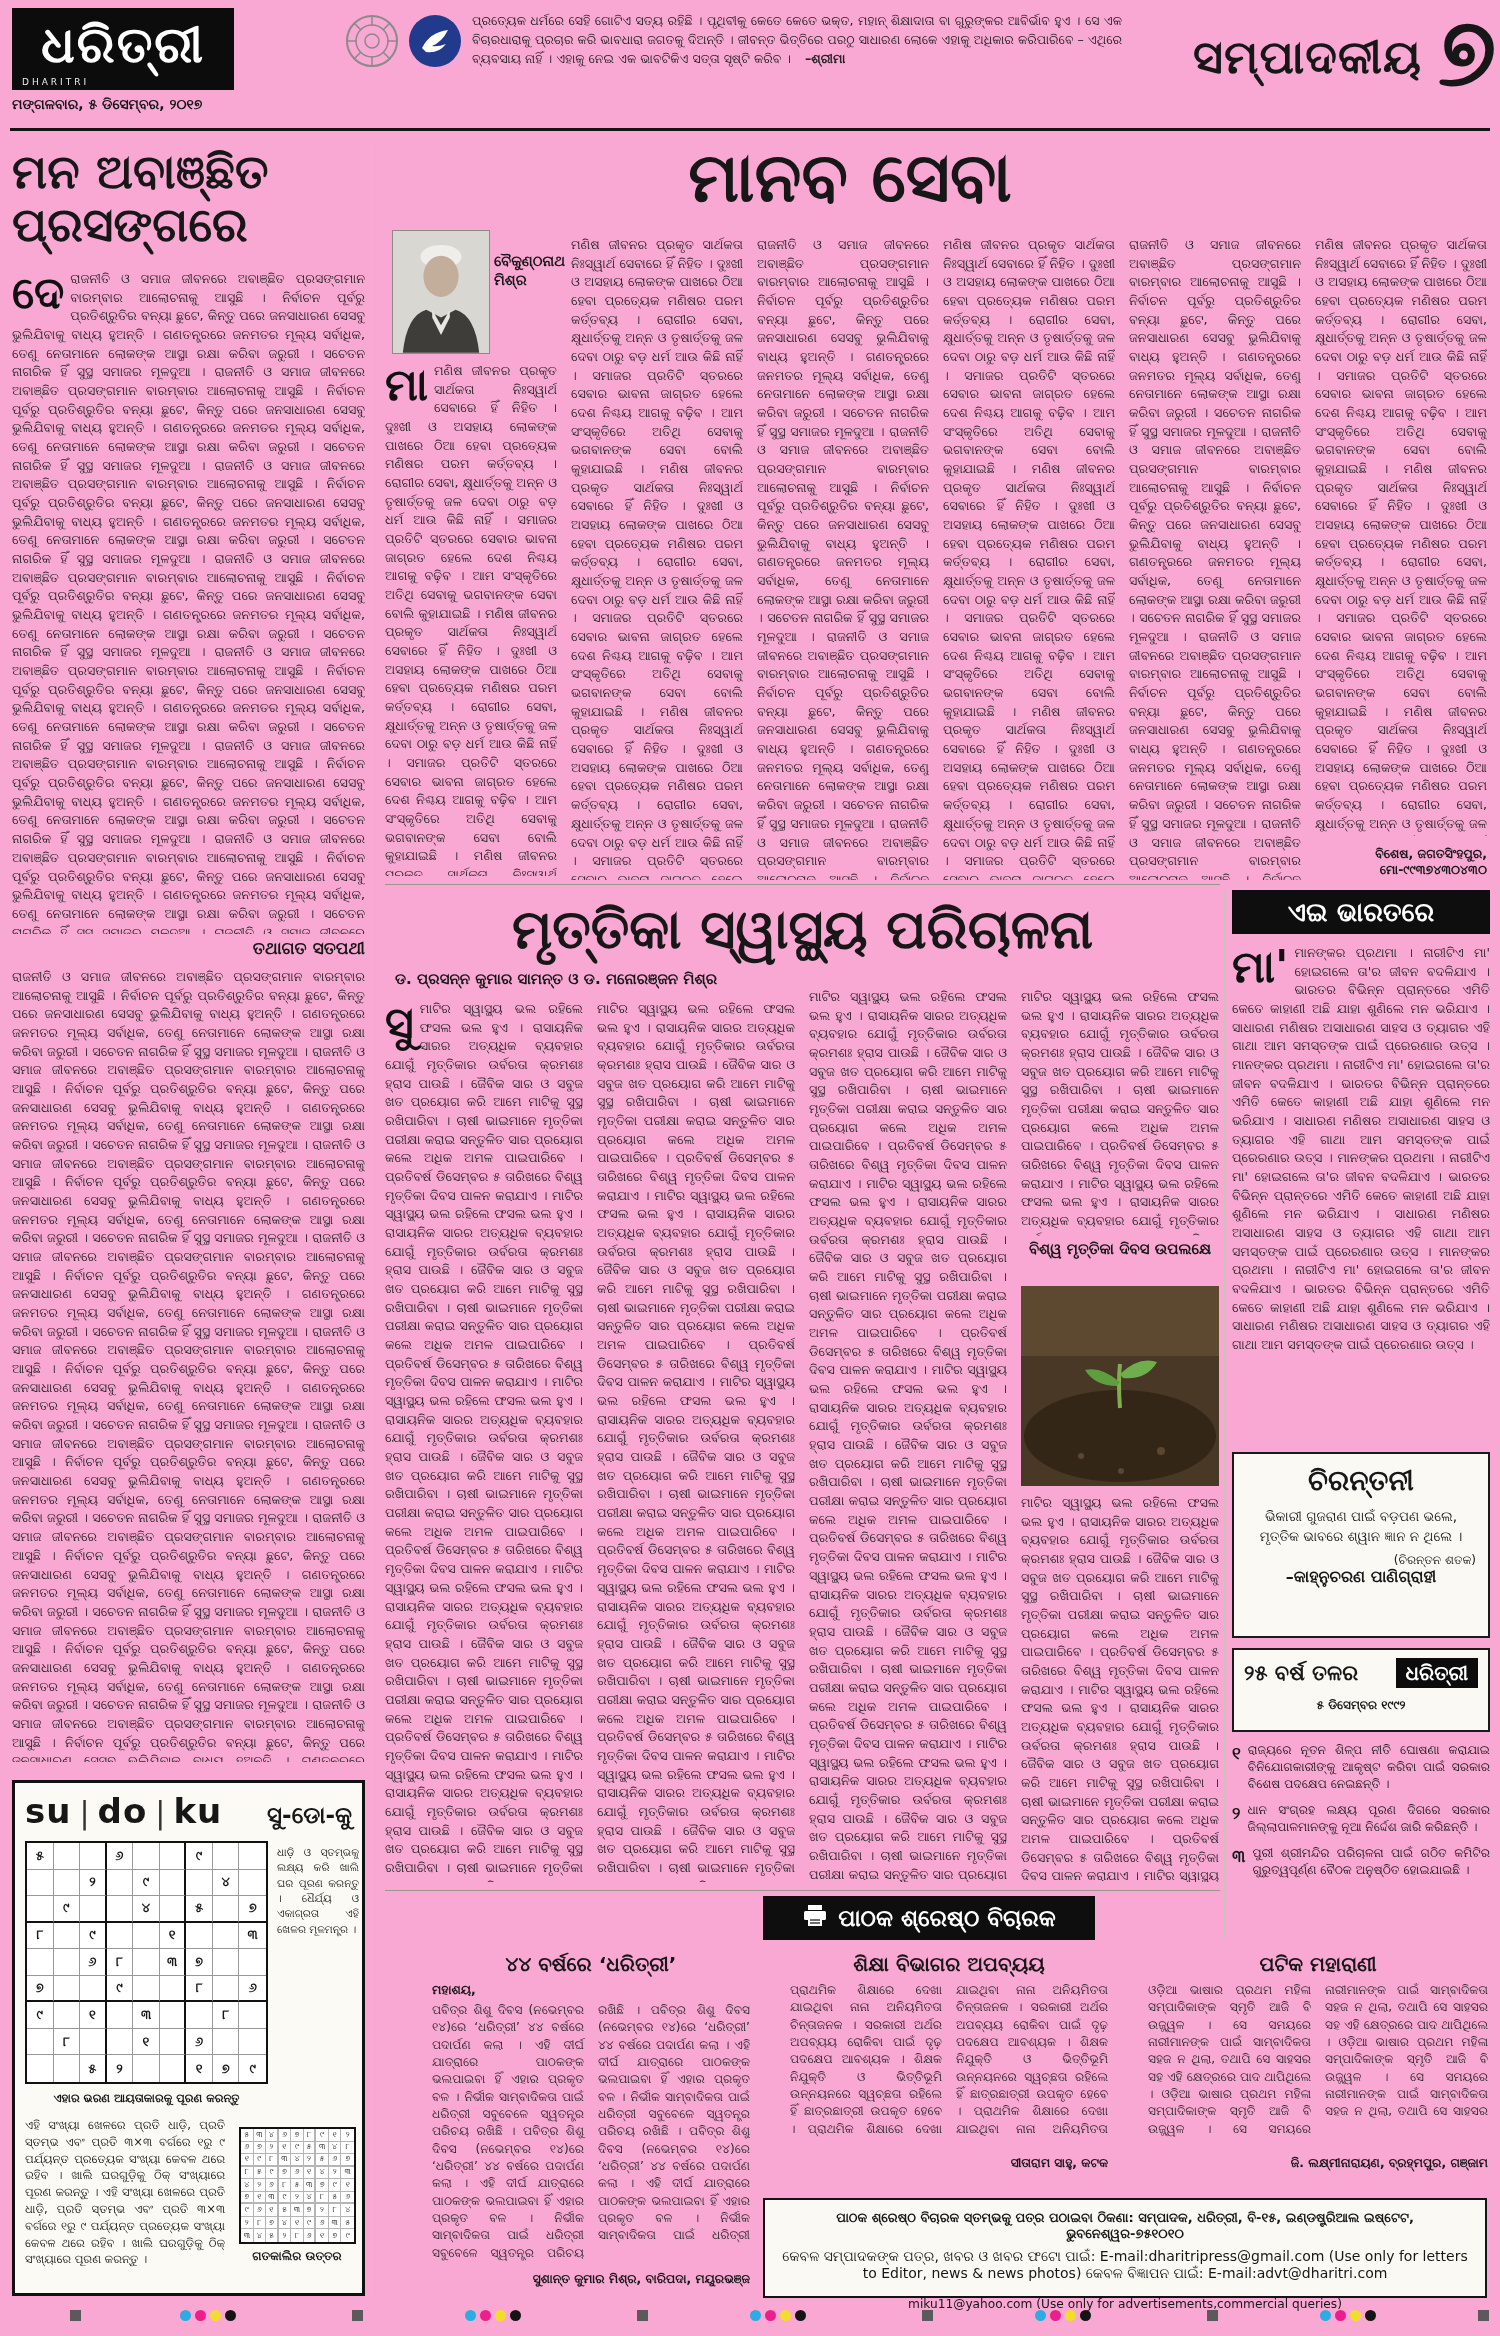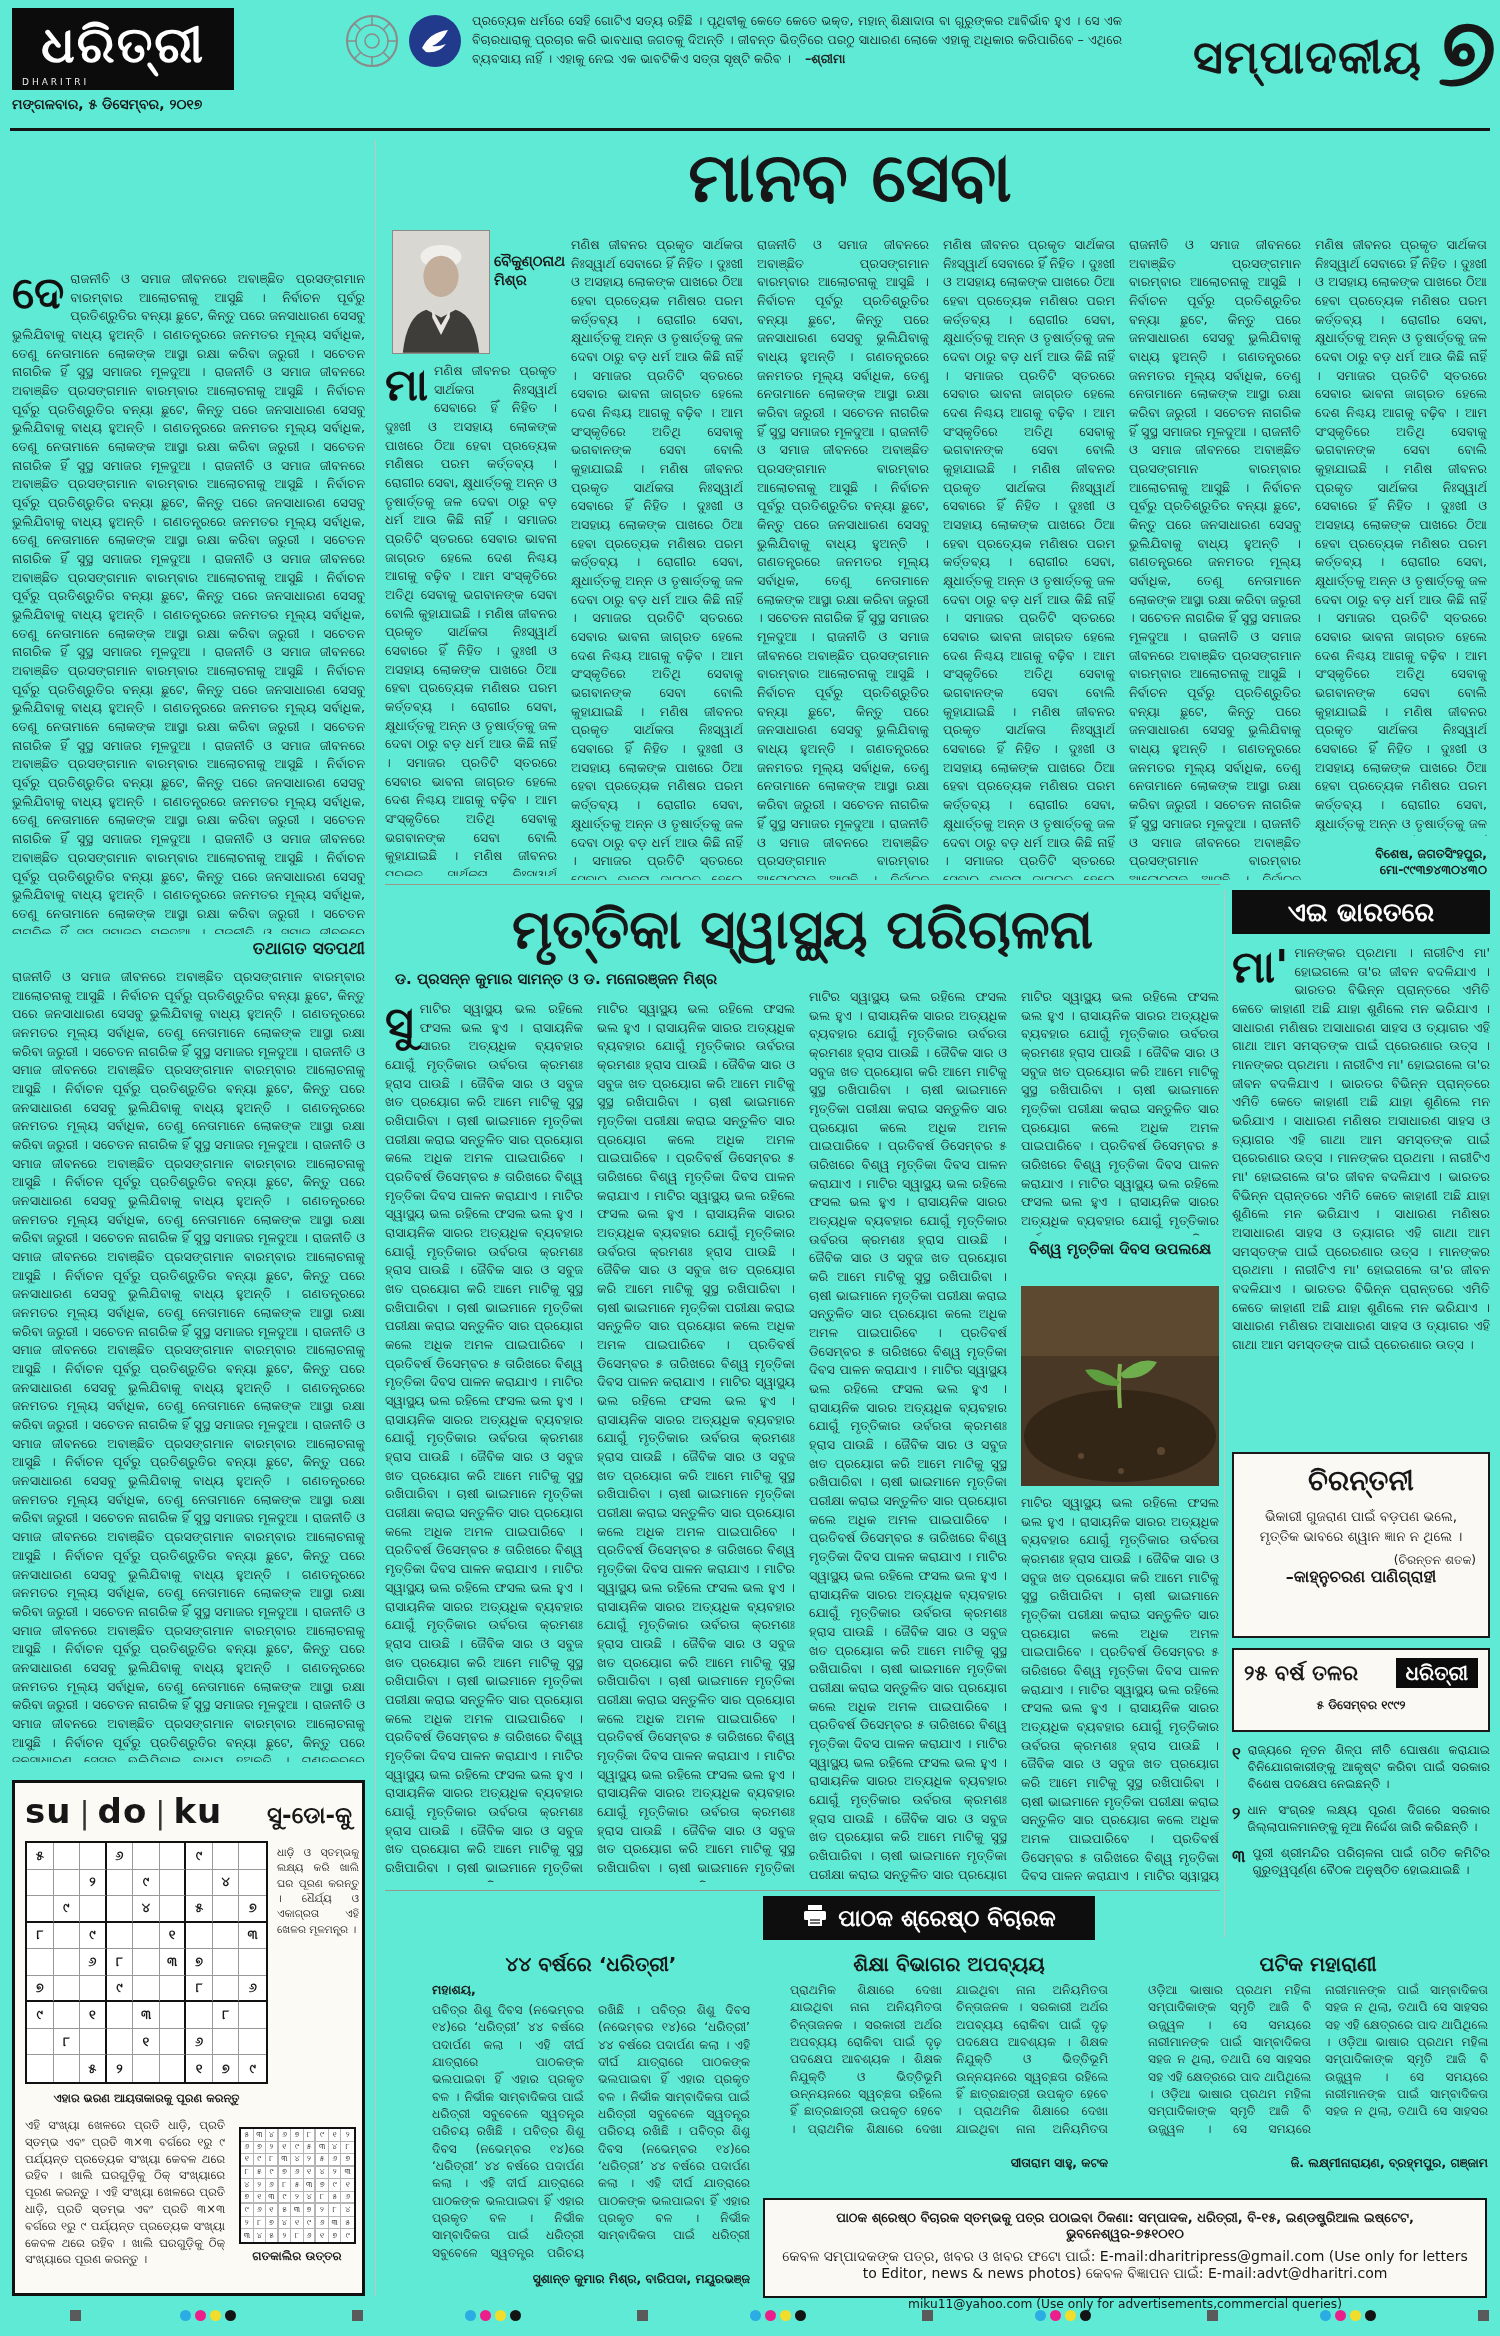--- a/index.html
+++ b/index.html
@@ -1,18 +1,18 @@
 <!DOCTYPE html>
 <html><head>
 <meta charset="utf-8">
 <title>Dharitri Editorial Page</title>
 <style>
 *{margin:0;padding:0;box-sizing:border-box}
 body{background:#9b9b9b;font-family:"DejaVu Sans","Liberation Sans",sans-serif}
-#page{position:relative;width:1500px;height:2336px;margin:0 auto;background:#5eead4;color:#171717;overflow:hidden}
+#page{position:relative;width:1500px;height:2336px;margin:0 auto;background:#f9a8d4;color:#171717;overflow:hidden}
 .abs{position:absolute}
 .bt{font-size:12.8px;line-height:1.46;text-align:justify;overflow:hidden;color:#262626}
 .bt2{font-size:12.2px;line-height:1.42;text-align:justify;overflow:hidden;color:#2a2a2a}
 .dc{float:left;font-weight:700;font-size:44px;line-height:.9;padding:3px 6px 0 0;color:#111}
 .rule-h{background:#9b978c;height:1px}
 .rule-v{background:#c6c3b8;width:1px}
 .banner{background:#0e0e0e;color:#fff;display:flex;align-items:center;justify-content:center;font-weight:700}
 #masthead-box{left:12px;top:8px;width:222px;height:82px;background:#0c0c0c;color:#fff;text-align:center}
 #masthead-box .mh{font-size:50px;font-weight:700;line-height:74px;letter-spacing:2px}
 #masthead-box .latin{position:absolute;left:10px;bottom:3px;font-size:9px;letter-spacing:3px;color:#eee}
@@ -103,20 +103,24 @@
 
   <div class="abs" id="quote-block">
     <span>ପ୍ରତ୍ୟେକ ଧର୍ମରେ ସେହି ଗୋଟିଏ ସତ୍ୟ ରହିଛି । ପୃଥିବୀକୁ କେତେ କେତେ ଭକ୍ତ, ମହାନ୍ ଶିକ୍ଷାଦାତା ବା ଗୁରୁଙ୍କର ଆବିର୍ଭାବ ହୁଏ । ସେ ଏକ ବିଚାରଧାରାକୁ ପ୍ରଚାର କରି ଭାବଧାରା ଜଗତକୁ ଦିଅନ୍ତି । ଜୀବନ୍ତ ଭିତ୍ତିରେ ପରଠୁ ସାଧାରଣ ଲୋକେ ଏହାକୁ ଅଧିକାର କରିପାରିବେ – ଏଥିରେ ବ୍ୟବସାୟ ନାହିଁ । ଏହାକୁ ନେଇ ଏକ ଭାବଟିକିଏ ସତ୍ତା ସୃଷ୍ଟି କରିବ ।</span>
     <span class="attrib">–ଶ୍ରୀମା</span>
   </div>
 
   <div class="abs" id="section-title">ସମ୍ପାଦକୀୟ</div>
   <div class="abs" id="page-no">୭</div>
   <div class="abs" style="left:10px;top:128px;width:1480px;height:3px;background:#141414"></div>
 
+  <div class="abs" id="la-headline">
+    <span>ମନ ଅବାଞ୍ଛିତ</span>
+    <span>ପ୍ରସଙ୍ଗରେ</span>
+  </div>
   <div class="abs bt" style="left:12px;top:270px;width:353px;height:664px">
     <span class="dc">ଦେ</span><span>ରାଜନୀତି ଓ ସମାଜ ଜୀବନରେ ଅବାଞ୍ଛିତ ପ୍ରସଙ୍ଗମାନ ବାରମ୍ବାର ଆଲୋଚନାକୁ ଆସୁଛି । ନିର୍ବାଚନ ପୂର୍ବରୁ ପ୍ରତିଶ୍ରୁତିର ବନ୍ୟା ଛୁଟେ, କିନ୍ତୁ ପରେ ଜନସାଧାରଣ ସେସବୁ ଭୁଲିଯିବାକୁ ବାଧ୍ୟ ହୁଅନ୍ତି । ଗଣତନ୍ତ୍ରରେ ଜନମତର ମୂଲ୍ୟ ସର୍ବାଧିକ, ତେଣୁ ନେତାମାନେ ଲୋକଙ୍କ ଆସ୍ଥା ରକ୍ଷା କରିବା ଜରୁରୀ । ସଚେତନ ନାଗରିକ ହିଁ ସୁସ୍ଥ ସମାଜର ମୂଳଦୁଆ । ରାଜନୀତି ଓ ସମାଜ ଜୀବନରେ ଅବାଞ୍ଛିତ ପ୍ରସଙ୍ଗମାନ ବାରମ୍ବାର ଆଲୋଚନାକୁ ଆସୁଛି । ନିର୍ବାଚନ ପୂର୍ବରୁ ପ୍ରତିଶ୍ରୁତିର ବନ୍ୟା ଛୁଟେ, କିନ୍ତୁ ପରେ ଜନସାଧାରଣ ସେସବୁ ଭୁଲିଯିବାକୁ ବାଧ୍ୟ ହୁଅନ୍ତି । ଗଣତନ୍ତ୍ରରେ ଜନମତର ମୂଲ୍ୟ ସର୍ବାଧିକ, ତେଣୁ ନେତାମାନେ ଲୋକଙ୍କ ଆସ୍ଥା ରକ୍ଷା କରିବା ଜରୁରୀ । ସଚେତନ ନାଗରିକ ହିଁ ସୁସ୍ଥ ସମାଜର ମୂଳଦୁଆ । ରାଜନୀତି ଓ ସମାଜ ଜୀବନରେ ଅବାଞ୍ଛିତ ପ୍ରସଙ୍ଗମାନ ବାରମ୍ବାର ଆଲୋଚନାକୁ ଆସୁଛି । ନିର୍ବାଚନ ପୂର୍ବରୁ ପ୍ରତିଶ୍ରୁତିର ବନ୍ୟା ଛୁଟେ, କିନ୍ତୁ ପରେ ଜନସାଧାରଣ ସେସବୁ ଭୁଲିଯିବାକୁ ବାଧ୍ୟ ହୁଅନ୍ତି । ଗଣତନ୍ତ୍ରରେ ଜନମତର ମୂଲ୍ୟ ସର୍ବାଧିକ, ତେଣୁ ନେତାମାନେ ଲୋକଙ୍କ ଆସ୍ଥା ରକ୍ଷା କରିବା ଜରୁରୀ । ସଚେତନ ନାଗରିକ ହିଁ ସୁସ୍ଥ ସମାଜର ମୂଳଦୁଆ । ରାଜନୀତି ଓ ସମାଜ ଜୀବନରେ ଅବାଞ୍ଛିତ ପ୍ରସଙ୍ଗମାନ ବାରମ୍ବାର ଆଲୋଚନାକୁ ଆସୁଛି । ନିର୍ବାଚନ ପୂର୍ବରୁ ପ୍ରତିଶ୍ରୁତିର ବନ୍ୟା ଛୁଟେ, କିନ୍ତୁ ପରେ ଜନସାଧାରଣ ସେସବୁ ଭୁଲିଯିବାକୁ ବାଧ୍ୟ ହୁଅନ୍ତି । ଗଣତନ୍ତ୍ରରେ ଜନମତର ମୂଲ୍ୟ ସର୍ବାଧିକ, ତେଣୁ ନେତାମାନେ ଲୋକଙ୍କ ଆସ୍ଥା ରକ୍ଷା କରିବା ଜରୁରୀ । ସଚେତନ ନାଗରିକ ହିଁ ସୁସ୍ଥ ସମାଜର ମୂଳଦୁଆ । ରାଜନୀତି ଓ ସମାଜ ଜୀବନରେ ଅବାଞ୍ଛିତ ପ୍ରସଙ୍ଗମାନ ବାରମ୍ବାର ଆଲୋଚନାକୁ ଆସୁଛି । ନିର୍ବାଚନ ପୂର୍ବରୁ ପ୍ରତିଶ୍ରୁତିର ବନ୍ୟା ଛୁଟେ, କିନ୍ତୁ ପରେ ଜନସାଧାରଣ ସେସବୁ ଭୁଲିଯିବାକୁ ବାଧ୍ୟ ହୁଅନ୍ତି । ଗଣତନ୍ତ୍ରରେ ଜନମତର ମୂଲ୍ୟ ସର୍ବାଧିକ, ତେଣୁ ନେତାମାନେ ଲୋକଙ୍କ ଆସ୍ଥା ରକ୍ଷା କରିବା ଜରୁରୀ । ସଚେତନ ନାଗରିକ ହିଁ ସୁସ୍ଥ ସମାଜର ମୂଳଦୁଆ । ରାଜନୀତି ଓ ସମାଜ ଜୀବନରେ ଅବାଞ୍ଛିତ ପ୍ରସଙ୍ଗମାନ ବାରମ୍ବାର ଆଲୋଚନାକୁ ଆସୁଛି । ନିର୍ବାଚନ ପୂର୍ବରୁ ପ୍ରତିଶ୍ରୁତିର ବନ୍ୟା ଛୁଟେ, କିନ୍ତୁ ପରେ ଜନସାଧାରଣ ସେସବୁ ଭୁଲିଯିବାକୁ ବାଧ୍ୟ ହୁଅନ୍ତି । ଗଣତନ୍ତ୍ରରେ ଜନମତର ମୂଲ୍ୟ ସର୍ବାଧିକ, ତେଣୁ ନେତାମାନେ ଲୋକଙ୍କ ଆସ୍ଥା ରକ୍ଷା କରିବା ଜରୁରୀ । ସଚେତନ ନାଗରିକ ହିଁ ସୁସ୍ଥ ସମାଜର ମୂଳଦୁଆ । ରାଜନୀତି ଓ ସମାଜ ଜୀବନରେ ଅବାଞ୍ଛିତ ପ୍ରସଙ୍ଗମାନ ବାରମ୍ବାର ଆଲୋଚନାକୁ ଆସୁଛି । ନିର୍ବାଚନ ପୂର୍ବରୁ ପ୍ରତିଶ୍ରୁତିର ବନ୍ୟା ଛୁଟେ, କିନ୍ତୁ ପରେ ଜନସାଧାରଣ ସେସବୁ ଭୁଲିଯିବାକୁ ବାଧ୍ୟ ହୁଅନ୍ତି । ଗଣତନ୍ତ୍ରରେ ଜନମତର ମୂଲ୍ୟ ସର୍ବାଧିକ, ତେଣୁ ନେତାମାନେ ଲୋକଙ୍କ ଆସ୍ଥା ରକ୍ଷା କରିବା ଜରୁରୀ । ସଚେତନ ନାଗରିକ ହିଁ ସୁସ୍ଥ ସମାଜର ମୂଳଦୁଆ । ରାଜନୀତି ଓ ସମାଜ ଜୀବନରେ ଅବାଞ୍ଛିତ ପ୍ରସଙ୍ଗମାନ ବାରମ୍ବାର ଆଲୋଚନାକୁ ଆସୁଛି । ନିର୍ବାଚନ ପୂର୍ବରୁ ପ୍ରତିଶ୍ରୁତିର ବନ୍ୟା ଛୁଟେ, କିନ୍ତୁ ପରେ ଜନସାଧାରଣ ସେସବୁ ଭୁଲିଯିବାକୁ ବାଧ୍ୟ ହୁଅନ୍ତି । ଗଣତନ୍ତ୍ରରେ ଜନମତର ମୂଲ୍ୟ ସର୍ବାଧିକ, ତେଣୁ ନେତାମାନେ ଲୋକଙ୍କ ଆସ୍ଥା ରକ୍ଷା କରିବା ଜରୁରୀ । ସଚେତନ ନାଗରିକ ହିଁ ସୁସ୍ଥ ସମାଜର ମୂଳଦୁଆ ।</span>
   </div>
   <div class="abs" id="la-byline">ତଥାଗତ ସତପଥୀ</div>
   <div class="abs bt" style="left:12px;top:968px;width:353px;height:794px">ରାଜନୀତି ଓ ସମାଜ ଜୀବନରେ ଅବାଞ୍ଛିତ ପ୍ରସଙ୍ଗମାନ ବାରମ୍ବାର ଆଲୋଚନାକୁ ଆସୁଛି । ନିର୍ବାଚନ ପୂର୍ବରୁ ପ୍ରତିଶ୍ରୁତିର ବନ୍ୟା ଛୁଟେ, କିନ୍ତୁ ପରେ ଜନସାଧାରଣ ସେସବୁ ଭୁଲିଯିବାକୁ ବାଧ୍ୟ ହୁଅନ୍ତି । ଗଣତନ୍ତ୍ରରେ ଜନମତର ମୂଲ୍ୟ ସର୍ବାଧିକ, ତେଣୁ ନେତାମାନେ ଲୋକଙ୍କ ଆସ୍ଥା ରକ୍ଷା କରିବା ଜରୁରୀ । ସଚେତନ ନାଗରିକ ହିଁ ସୁସ୍ଥ ସମାଜର ମୂଳଦୁଆ । ରାଜନୀତି ଓ ସମାଜ ଜୀବନରେ ଅବାଞ୍ଛିତ ପ୍ରସଙ୍ଗମାନ ବାରମ୍ବାର ଆଲୋଚନାକୁ ଆସୁଛି । ନିର୍ବାଚନ ପୂର୍ବରୁ ପ୍ରତିଶ୍ରୁତିର ବନ୍ୟା ଛୁଟେ, କିନ୍ତୁ ପରେ ଜନସାଧାରଣ ସେସବୁ ଭୁଲିଯିବାକୁ ବାଧ୍ୟ ହୁଅନ୍ତି । ଗଣତନ୍ତ୍ରରେ ଜନମତର ମୂଲ୍ୟ ସର୍ବାଧିକ, ତେଣୁ ନେତାମାନେ ଲୋକଙ୍କ ଆସ୍ଥା ରକ୍ଷା କରିବା ଜରୁରୀ । ସଚେତନ ନାଗରିକ ହିଁ ସୁସ୍ଥ ସମାଜର ମୂଳଦୁଆ । ରାଜନୀତି ଓ ସମାଜ ଜୀବନରେ ଅବାଞ୍ଛିତ ପ୍ରସଙ୍ଗମାନ ବାରମ୍ବାର ଆଲୋଚନାକୁ ଆସୁଛି । ନିର୍ବାଚନ ପୂର୍ବରୁ ପ୍ରତିଶ୍ରୁତିର ବନ୍ୟା ଛୁଟେ, କିନ୍ତୁ ପରେ ଜନସାଧାରଣ ସେସବୁ ଭୁଲିଯିବାକୁ ବାଧ୍ୟ ହୁଅନ୍ତି । ଗଣତନ୍ତ୍ରରେ ଜନମତର ମୂଲ୍ୟ ସର୍ବାଧିକ, ତେଣୁ ନେତାମାନେ ଲୋକଙ୍କ ଆସ୍ଥା ରକ୍ଷା କରିବା ଜରୁରୀ । ସଚେତନ ନାଗରିକ ହିଁ ସୁସ୍ଥ ସମାଜର ମୂଳଦୁଆ । ରାଜନୀତି ଓ ସମାଜ ଜୀବନରେ ଅବାଞ୍ଛିତ ପ୍ରସଙ୍ଗମାନ ବାରମ୍ବାର ଆଲୋଚନାକୁ ଆସୁଛି । ନିର୍ବାଚନ ପୂର୍ବରୁ ପ୍ରତିଶ୍ରୁତିର ବନ୍ୟା ଛୁଟେ, କିନ୍ତୁ ପରେ ଜନସାଧାରଣ ସେସବୁ ଭୁଲିଯିବାକୁ ବାଧ୍ୟ ହୁଅନ୍ତି । ଗଣତନ୍ତ୍ରରେ ଜନମତର ମୂଲ୍ୟ ସର୍ବାଧିକ, ତେଣୁ ନେତାମାନେ ଲୋକଙ୍କ ଆସ୍ଥା ରକ୍ଷା କରିବା ଜରୁରୀ । ସଚେତନ ନାଗରିକ ହିଁ ସୁସ୍ଥ ସମାଜର ମୂଳଦୁଆ । ରାଜନୀତି ଓ ସମାଜ ଜୀବନରେ ଅବାଞ୍ଛିତ ପ୍ରସଙ୍ଗମାନ ବାରମ୍ବାର ଆଲୋଚନାକୁ ଆସୁଛି । ନିର୍ବାଚନ ପୂର୍ବରୁ ପ୍ରତିଶ୍ରୁତିର ବନ୍ୟା ଛୁଟେ, କିନ୍ତୁ ପରେ ଜନସାଧାରଣ ସେସବୁ ଭୁଲିଯିବାକୁ ବାଧ୍ୟ ହୁଅନ୍ତି । ଗଣତନ୍ତ୍ରରେ ଜନମତର ମୂଲ୍ୟ ସର୍ବାଧିକ, ତେଣୁ ନେତାମାନେ ଲୋକଙ୍କ ଆସ୍ଥା ରକ୍ଷା କରିବା ଜରୁରୀ । ସଚେତନ ନାଗରିକ ହିଁ ସୁସ୍ଥ ସମାଜର ମୂଳଦୁଆ । ରାଜନୀତି ଓ ସମାଜ ଜୀବନରେ ଅବାଞ୍ଛିତ ପ୍ରସଙ୍ଗମାନ ବାରମ୍ବାର ଆଲୋଚନାକୁ ଆସୁଛି । ନିର୍ବାଚନ ପୂର୍ବରୁ ପ୍ରତିଶ୍ରୁତିର ବନ୍ୟା ଛୁଟେ, କିନ୍ତୁ ପରେ ଜନସାଧାରଣ ସେସବୁ ଭୁଲିଯିବାକୁ ବାଧ୍ୟ ହୁଅନ୍ତି । ଗଣତନ୍ତ୍ରରେ ଜନମତର ମୂଲ୍ୟ ସର୍ବାଧିକ, ତେଣୁ ନେତାମାନେ ଲୋକଙ୍କ ଆସ୍ଥା ରକ୍ଷା କରିବା ଜରୁରୀ । ସଚେତନ ନାଗରିକ ହିଁ ସୁସ୍ଥ ସମାଜର ମୂଳଦୁଆ । ରାଜନୀତି ଓ ସମାଜ ଜୀବନରେ ଅବାଞ୍ଛିତ ପ୍ରସଙ୍ଗମାନ ବାରମ୍ବାର ଆଲୋଚନାକୁ ଆସୁଛି । ନିର୍ବାଚନ ପୂର୍ବରୁ ପ୍ରତିଶ୍ରୁତିର ବନ୍ୟା ଛୁଟେ, କିନ୍ତୁ ପରେ ଜନସାଧାରଣ ସେସବୁ ଭୁଲିଯିବାକୁ ବାଧ୍ୟ ହୁଅନ୍ତି । ଗଣତନ୍ତ୍ରରେ ଜନମତର ମୂଲ୍ୟ ସର୍ବାଧିକ, ତେଣୁ ନେତାମାନେ ଲୋକଙ୍କ ଆସ୍ଥା ରକ୍ଷା କରିବା ଜରୁରୀ । ସଚେତନ ନାଗରିକ ହିଁ ସୁସ୍ଥ ସମାଜର ମୂଳଦୁଆ । ରାଜନୀତି ଓ ସମାଜ ଜୀବନରେ ଅବାଞ୍ଛିତ ପ୍ରସଙ୍ଗମାନ ବାରମ୍ବାର ଆଲୋଚନାକୁ ଆସୁଛି । ନିର୍ବାଚନ ପୂର୍ବରୁ ପ୍ରତିଶ୍ରୁତିର ବନ୍ୟା ଛୁଟେ, କିନ୍ତୁ ପରେ ଜନସାଧାରଣ ସେସବୁ ଭୁଲିଯିବାକୁ ବାଧ୍ୟ ହୁଅନ୍ତି । ଗଣତନ୍ତ୍ରରେ ଜନମତର ମୂଲ୍ୟ ସର୍ବାଧିକ, ତେଣୁ ନେତାମାନେ ଲୋକଙ୍କ ଆସ୍ଥା ରକ୍ଷା କରିବା ଜରୁରୀ । ସଚେତନ ନାଗରିକ ହିଁ ସୁସ୍ଥ ସମାଜର ମୂଳଦୁଆ । ରାଜନୀତି ଓ ସମାଜ ଜୀବନରେ ଅବାଞ୍ଛିତ ପ୍ରସଙ୍ଗମାନ ବାରମ୍ବାର ଆଲୋଚନାକୁ ଆସୁଛି । ନିର୍ବାଚନ ପୂର୍ବରୁ ପ୍ରତିଶ୍ରୁତିର ବନ୍ୟା ଛୁଟେ, କିନ୍ତୁ ପରେ ଜନସାଧାରଣ ସେସବୁ ଭୁଲିଯିବାକୁ ବାଧ୍ୟ ହୁଅନ୍ତି । ଗଣତନ୍ତ୍ରରେ ଜନମତର ମୂଲ୍ୟ ସର୍ବାଧିକ, ତେଣୁ ନେତାମାନେ ଲୋକଙ୍କ ଆସ୍ଥା ରକ୍ଷା କରିବା ଜରୁରୀ । ସଚେତନ ନାଗରିକ ହିଁ ସୁସ୍ଥ ସମାଜର ମୂଳଦୁଆ । ରାଜନୀତି ଓ ସମାଜ ଜୀବନରେ ଅବାଞ୍ଛିତ ପ୍ରସଙ୍ଗମାନ ବାରମ୍ବାର ଆଲୋଚନାକୁ ଆସୁଛି । ନିର୍ବାଚନ ପୂର୍ବରୁ ପ୍ରତିଶ୍ରୁତିର ବନ୍ୟା ଛୁଟେ, କିନ୍ତୁ ପରେ ଜନସାଧାରଣ ସେସବୁ ଭୁଲିଯିବାକୁ ବାଧ୍ୟ ହୁଅନ୍ତି । ଗଣତନ୍ତ୍ରରେ ଜନମତର ମୂଲ୍ୟ ସର୍ବାଧିକ, ତେଣୁ ନେତାମାନେ ଲୋକଙ୍କ ଆସ୍ଥା ରକ୍ଷା କରିବା ଜରୁରୀ । ସଚେତନ ନାଗରିକ ହିଁ ସୁସ୍ଥ ସମାଜର ମୂଳଦୁଆ ।</div>
   <div class="abs rule-v" style="left:375px;top:140px;height:2156px"></div>
 
   <div class="abs" id="ma-headline">ମାନବ ସେବା</div>
   <span class="abs photo-frame" style="left:392px;top:230px;width:98px;height:124px">
     <svg width="96" height="122" viewBox="0 0 98 124">

